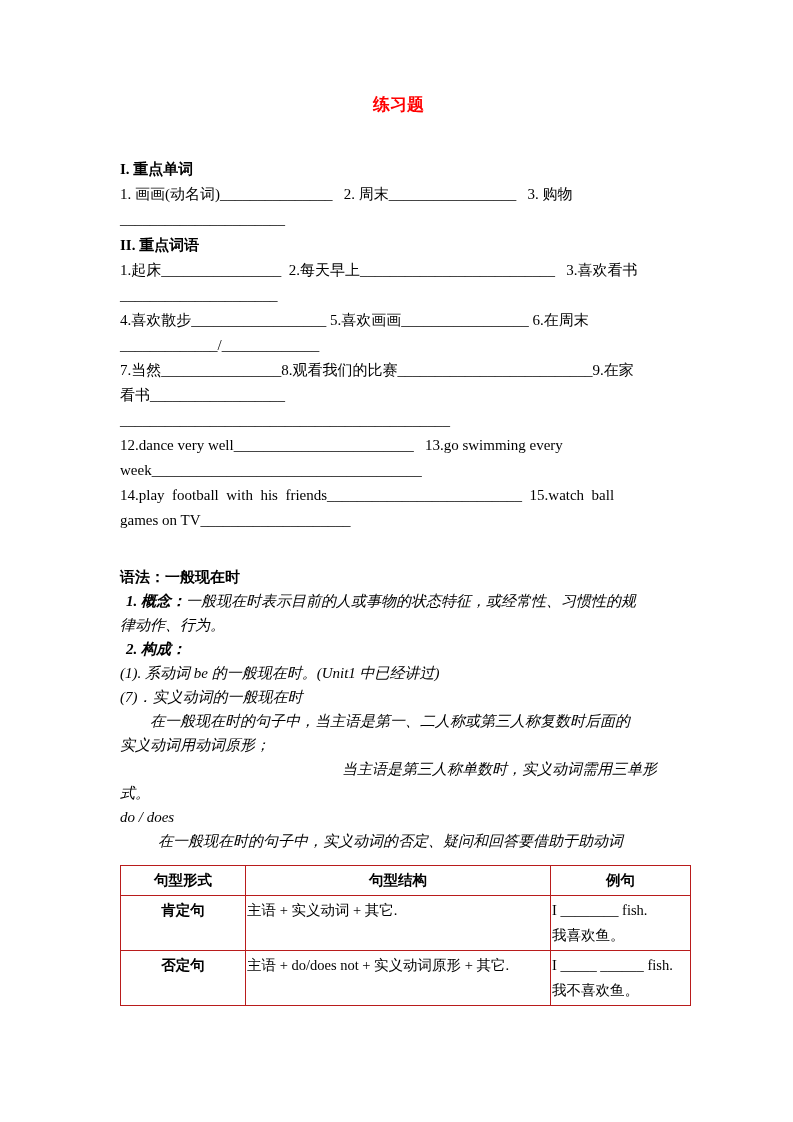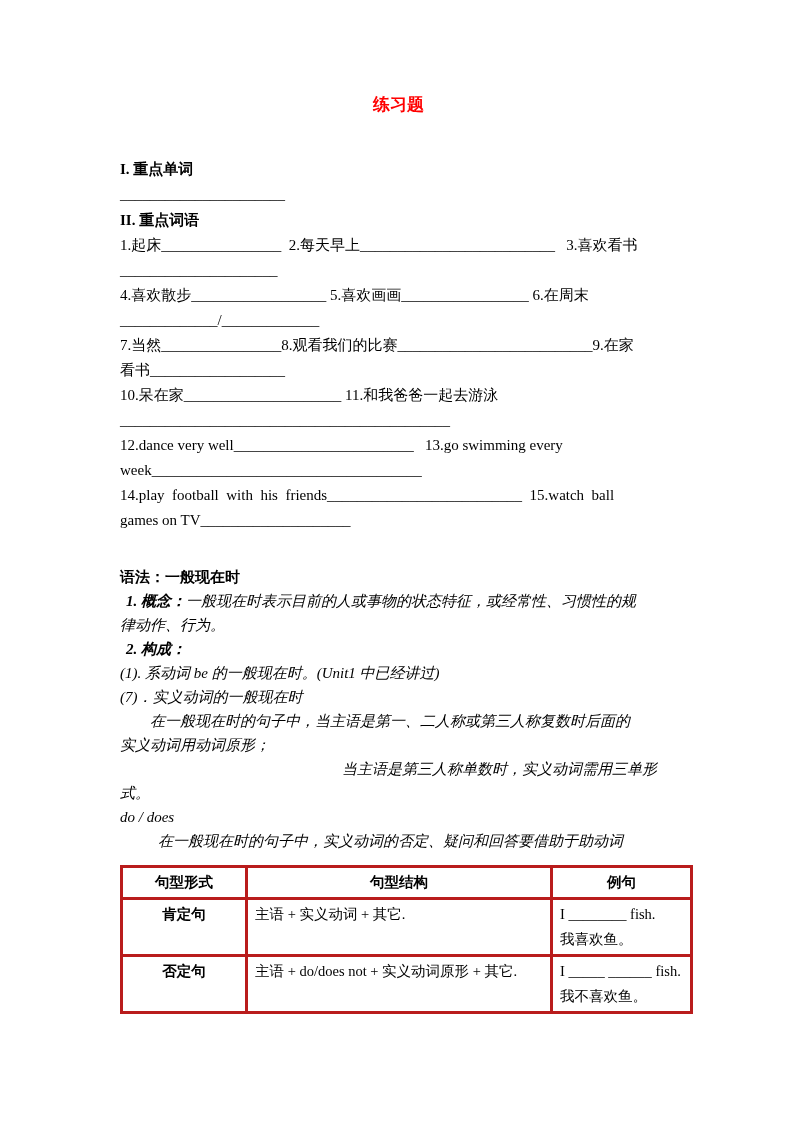--- a/index.html
+++ b/index.html
@@ -42,22 +42,22 @@
   .indent-big { padding-left: 222px; }
   .indent-25 { padding-left: 38px; }
   table.grammar-table {
     border-collapse: collapse;
     width: 570px;
     margin-top: 12px;
     font-size: 14.5px;
     table-layout: fixed;
   }
   .grammar-table th, .grammar-table td {
-    border: 3px solid #b91c1c;
-    padding: 2px 7px;
+    border: 1px solid #b91c1c;
+    padding: 2px 1px;
     vertical-align: top;
     line-height: 25px;
   }
   .grammar-table th {
     text-align: center;
     font-weight: bold;
   }
   td.type-cell {
     text-align: center;
     font-weight: bold;
@@ -68,30 +68,30 @@
   .example-line { line-height: 25px; white-space: pre-wrap; }
 </style>
 </head>
 <body>
 
 <div class="page">
 
   <div class="doc-title">练习题</div>
 
   <div class="sec-heading">I. 重点单词</div>
+  <div class="line">1. 画画(动名词)_______________   2. 周末_________________   3. 购物</div>
   <div class="line">______________________</div>
 
   <div class="sec-heading">II. 重点词语</div>
   <div class="line">1.起床________________  2.每天早上__________________________   3.喜欢看书</div>
   <div class="line">_____________________</div>
   <div class="line">4.喜欢散步__________________ 5.喜欢画画_________________ 6.在周末</div>
   <div class="line">_____________/_____________</div>
   <div class="line">7.当然________________8.观看我们的比赛__________________________9.在家</div>
   <div class="line">看书__________________</div>
-  <div class="line">10.呆在家_____________________ 11.和我爸爸一起去游泳</div>
   <div class="line">____________________________________________</div>
   <div class="line">12.dance very well________________________   13.go swimming every</div>
   <div class="line">week____________________________________</div>
   <div class="line">14.play  football  with  his  friends__________________________  15.watch  ball</div>
   <div class="line">games on TV____________________</div>
 
   <div class="grammar-block">
     <div class="g-heading">语法：一般现在时</div>
     <div class="gline pad-small"><span class="b">1. 概念：</span><span>一般现在时表示目前的人或事物的状态特征，或经常性、习惯性的规</span></div>
     <div class="gline">律动作、行为。</div>

